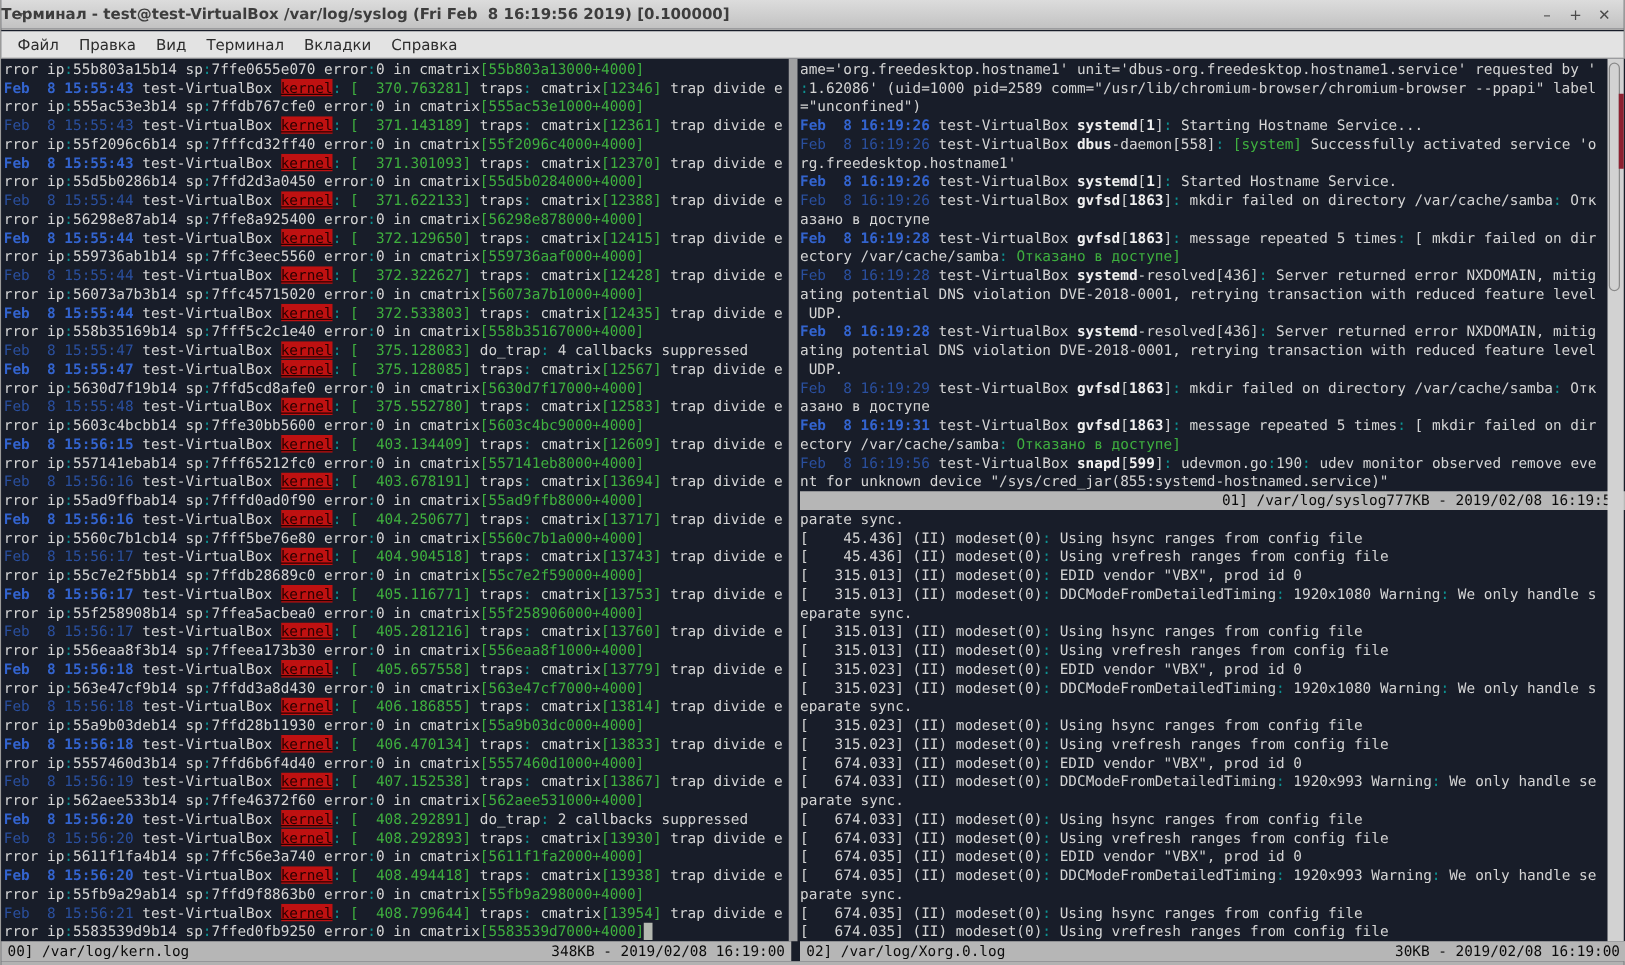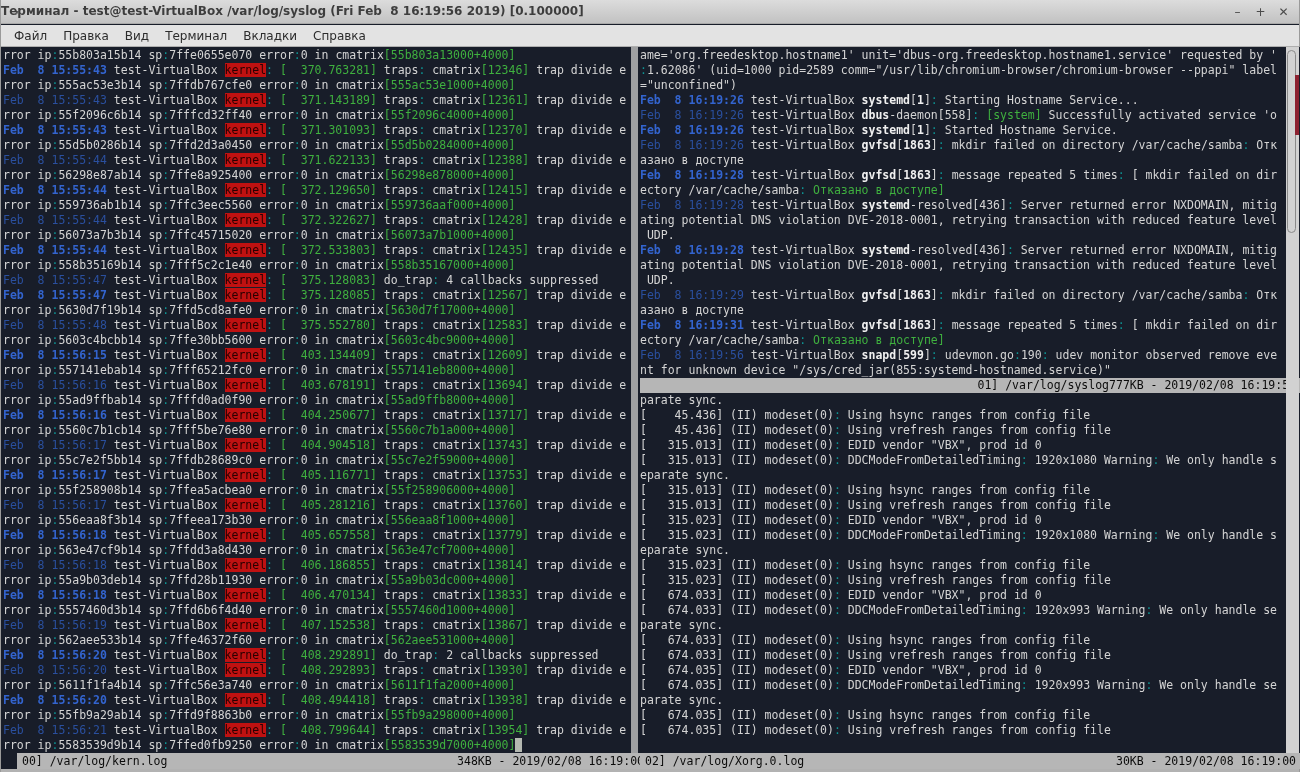--- a/index.html
+++ b/index.html
@@ -16,29 +16,29 @@
   .pane{position:absolute;top:1px}
   #pane-left{left:2px;width:629px}
   #pane-right{left:639px;width:661px}
   .tl{height:15px;line-height:15px;font-size:11.5px;white-space:pre;overflow:hidden}
   .seg-w{color:#d4d4d4}
   .seg-W{color:#f0f0f0;font-weight:bold}
   .seg-b{color:#2a4f9e}
   .seg-B{color:#3364cf;font-weight:bold}
   .seg-g{color:#3fb03f}
   .seg-c{color:#0d9393}
-  .seg-K{background:#bf1111;color:#2a0000;}
+  .seg-K{background:#bf1111;color:#2a0000;text-decoration:underline}
   .seg-CUR{background:#b4b8b1;color:#181d29}
   .inline-bar{background:#b6b6b6;color:#0b0b0b;display:flex;justify-content:flex-end;padding:0 5px}
   .separator{position:absolute;left:630px;top:47px;width:7px;height:706px;background:#9fa0a2}
   .scrollbar{position:absolute;right:0;top:47px;width:13px;height:706px;background:#d2d2d2;z-index:5}
   .scroll-thumb{position:absolute;left:1px;top:3px;width:9px;height:183px;border:1px solid #8a8a8a;border-radius:5px}
   .bell-marker{position:absolute;right:0;top:28px;width:4px;height:60px;background:#8c2130}
   .statusbar{position:absolute;top:753px;height:16px;background:#b6b6b6;color:#0b0b0b;font-size:11.5px;line-height:16px;display:flex;justify-content:space-between;padding:0 5px;white-space:pre}
-  #status-kern{left:16px;width:632px}
+  #status-kern{left:0;width:632px}
   #status-xorg{left:639px;width:661px}
   .bottom-edge{position:absolute;left:0;top:769px;width:100%;height:3px;background:#b2b2b2}
 </style>
 </head>
 <body>
 
 <div class="window">
 
   <div class="titlebar">
     <span class="menu-arrow-btn">▾</span>
@@ -108,20 +108,21 @@
         <div class="tl"><span class="seg-w">rror ip</span><span class="seg-c">:</span><span class="seg-w">55fb9a29ab14 sp</span><span class="seg-c">:</span><span class="seg-w">7ffd9f8863b0 error</span><span class="seg-c">:</span><span class="seg-w">0 in cmatrix</span><span class="seg-g">[55fb9a298000+4000]</span></div>
         <div class="tl"><span class="seg-b">Feb  8 15:56:21</span><span class="seg-w"> test-VirtualBox </span><span class="seg-K">kernel</span><span class="seg-c">:</span><span class="seg-w"> </span><span class="seg-g">[  408.799644]</span><span class="seg-w"> traps</span><span class="seg-c">:</span><span class="seg-w"> cmatrix</span><span class="seg-g">[13954]</span><span class="seg-w"> trap divide e</span></div>
         <div class="tl"><span class="seg-w">rror ip</span><span class="seg-c">:</span><span class="seg-w">5583539d9b14 sp</span><span class="seg-c">:</span><span class="seg-w">7ffed0fb9250 error</span><span class="seg-c">:</span><span class="seg-w">0 in cmatrix</span><span class="seg-g">[5583539d7000+4000]</span><span class="seg-CUR"> </span></div>
       </div>
     <div class="pane" id="pane-right">
         <div class="tl"><span class="seg-w">ame='org.freedesktop.hostname1' unit='dbus-org.freedesktop.hostname1.service' requested by '</span></div>
         <div class="tl"><span class="seg-c">:</span><span class="seg-w">1.62086' (uid=1000 pid=2589 comm="/usr/lib/chromium-browser/chromium-browser --ppapi" label</span></div>
         <div class="tl"><span class="seg-w">="unconfined")</span></div>
         <div class="tl"><span class="seg-B">Feb  8 16:19:26</span><span class="seg-w"> test-VirtualBox </span><span class="seg-W">systemd</span><span class="seg-w">[</span><span class="seg-W">1</span><span class="seg-w">]</span><span class="seg-c">:</span><span class="seg-w"> Starting Hostname Service...</span></div>
         <div class="tl"><span class="seg-b">Feb  8 16:19:26</span><span class="seg-w"> test-VirtualBox </span><span class="seg-W">dbus</span><span class="seg-w">-daemon[558]</span><span class="seg-c">:</span><span class="seg-w"> </span><span class="seg-g">[system]</span><span class="seg-w"> Successfully activated service 'o</span></div>
+        <div class="tl"><span class="seg-w">rg.freedesktop.hostname1'</span></div>
         <div class="tl"><span class="seg-B">Feb  8 16:19:26</span><span class="seg-w"> test-VirtualBox </span><span class="seg-W">systemd</span><span class="seg-w">[</span><span class="seg-W">1</span><span class="seg-w">]</span><span class="seg-c">:</span><span class="seg-w"> Started Hostname Service.</span></div>
         <div class="tl"><span class="seg-b">Feb  8 16:19:26</span><span class="seg-w"> test-VirtualBox </span><span class="seg-W">gvfsd</span><span class="seg-w">[</span><span class="seg-W">1863</span><span class="seg-w">]</span><span class="seg-c">:</span><span class="seg-w"> mkdir failed on directory /var/cache/samba</span><span class="seg-c">:</span><span class="seg-w"> Отк</span></div>
         <div class="tl"><span class="seg-w">азано в доступе</span></div>
         <div class="tl"><span class="seg-B">Feb  8 16:19:28</span><span class="seg-w"> test-VirtualBox </span><span class="seg-W">gvfsd</span><span class="seg-w">[</span><span class="seg-W">1863</span><span class="seg-w">]</span><span class="seg-c">:</span><span class="seg-w"> message repeated 5 times</span><span class="seg-c">:</span><span class="seg-w"> [ mkdir failed on dir</span></div>
         <div class="tl"><span class="seg-w">ectory /var/cache/samba</span><span class="seg-c">:</span><span class="seg-g"> Отказано в доступе]</span></div>
         <div class="tl"><span class="seg-b">Feb  8 16:19:28</span><span class="seg-w"> test-VirtualBox </span><span class="seg-W">systemd</span><span class="seg-w">-resolved[436]</span><span class="seg-c">:</span><span class="seg-w"> Server returned error NXDOMAIN, mitig</span></div>
         <div class="tl"><span class="seg-w">ating potential DNS violation DVE-2018-0001, retrying transaction with reduced feature level</span></div>
         <div class="tl"><span class="seg-w"> UDP.</span></div>
         <div class="tl"><span class="seg-B">Feb  8 16:19:28</span><span class="seg-w"> test-VirtualBox </span><span class="seg-W">systemd</span><span class="seg-w">-resolved[436]</span><span class="seg-c">:</span><span class="seg-w"> Server returned error NXDOMAIN, mitig</span></div>
         <div class="tl"><span class="seg-w">ating potential DNS violation DVE-2018-0001, retrying transaction with reduced feature level</span></div>

